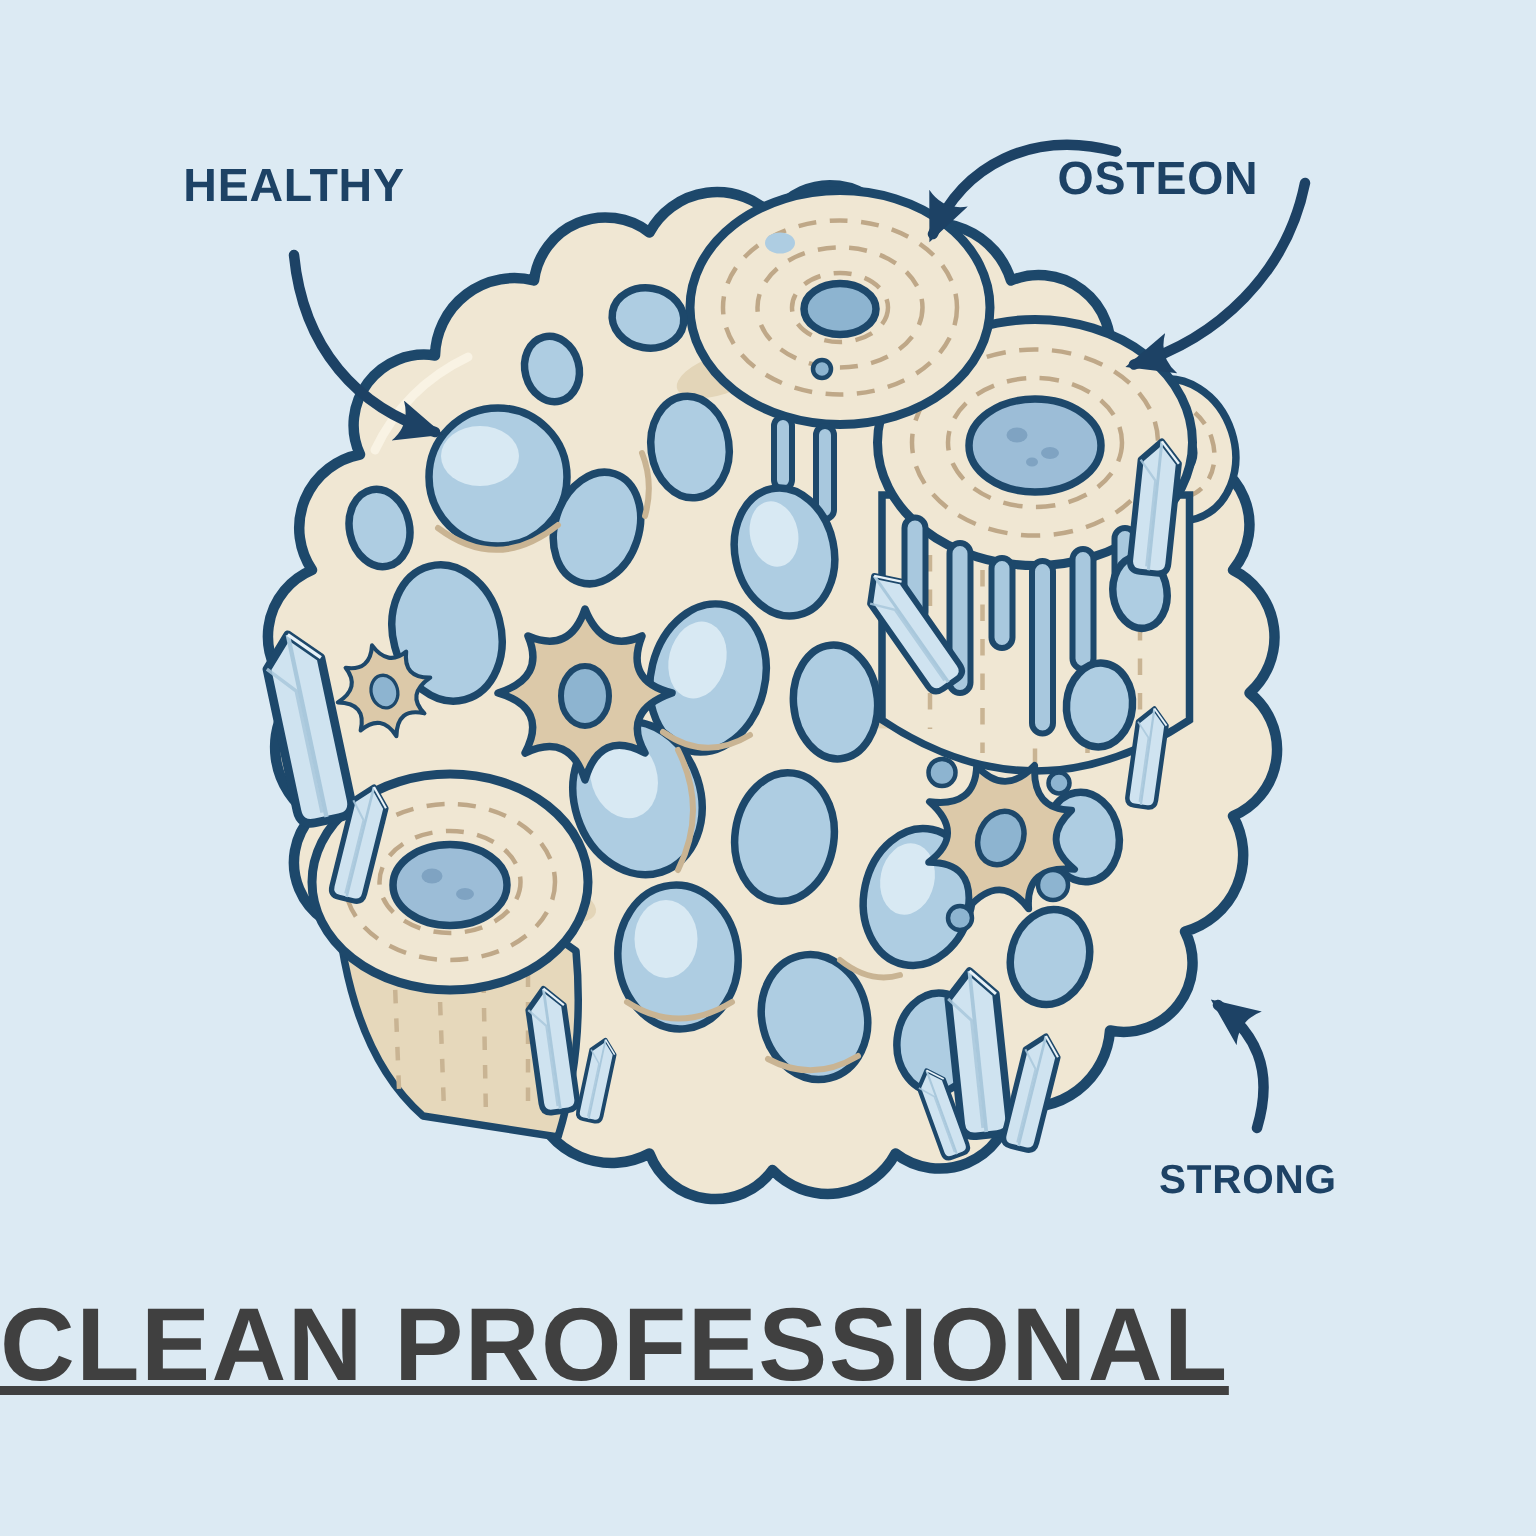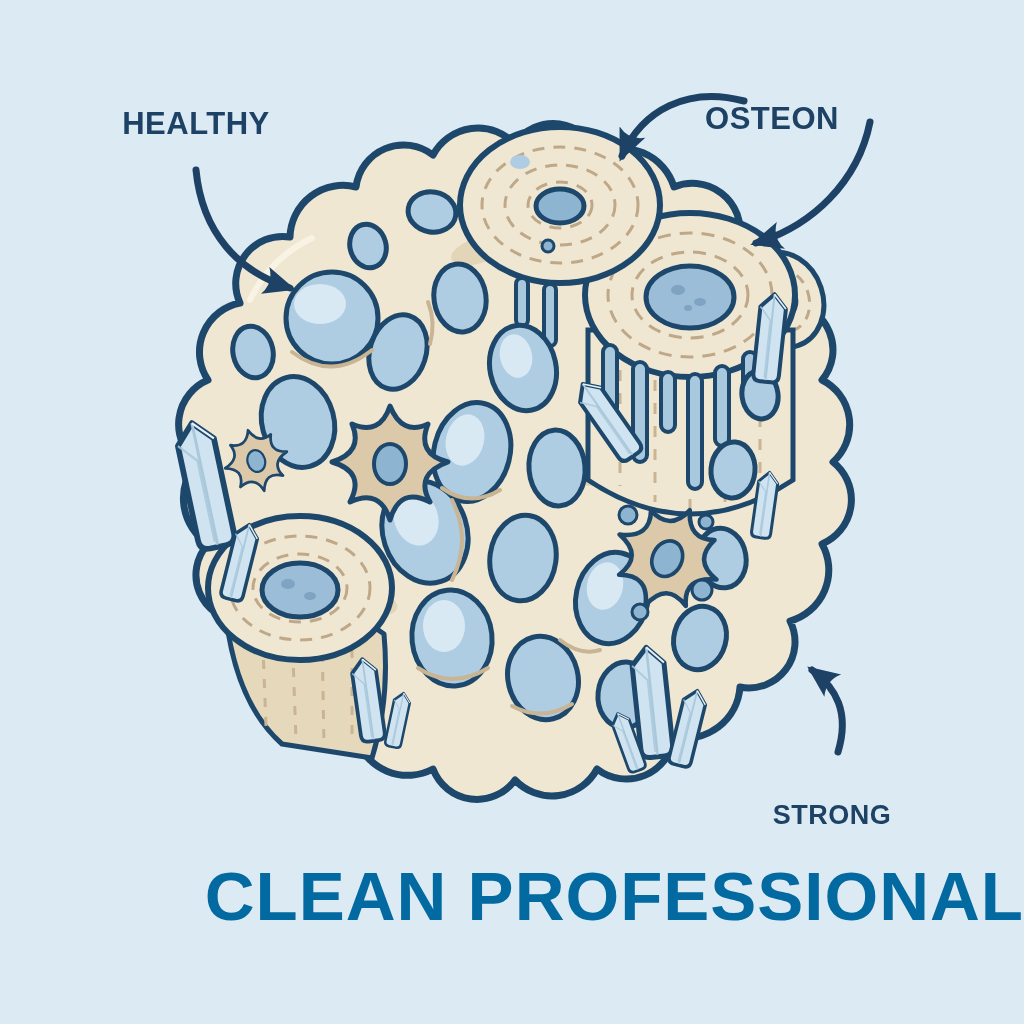--- a/index.html
+++ b/index.html
@@ -11,25 +11,25 @@
   }
   .stage{position:absolute;inset:0;width:1024px;height:1024px;}
   .art{position:absolute;left:0;top:0;width:1024px;height:1024px;}
   .label{
     position:absolute;text-align:center;color:#1d4265;
     font-weight:bold;letter-spacing:.5px;line-height:1.15;
     text-transform:uppercase;
   }
   .label-healthy{left:26px;top:88px;width:340px;font-size:31px;margin-top:18px;}
   .label-osteon{left:648px;top:101px;width:248px;font-size:31px;}
-  .label-strong{left:640px;top:799px;width:384px;font-size:27px;line-height:1.2;}
+  .label-strong{left:640px;top:770px;width:384px;font-size:27px;line-height:1.2;}
   .caption{
-    position:absolute;left:0;right:0;top:864px;text-align:right;
-    color:#0369a1;font-weight:bold;font-size:69px;line-height:0.96;
-    letter-spacing:1px;text-transform:uppercase;
+    position:absolute;left:0;right:0;top:864px;text-align:left;
+    color:#404040;font-weight:bold;font-size:69px;line-height:0.96;
+    letter-spacing:1px;text-transform:uppercase;text-decoration:underline;
   }
 </style>
 </head>
 <body>
 
 <div class="stage">
 
 <svg class="art" viewBox="0 0 1024 1024" aria-hidden="true">
   <defs>
     <marker id="ah" markerUnits="userSpaceOnUse" markerWidth="40" markerHeight="32" refX="26" refY="14" orient="auto">

